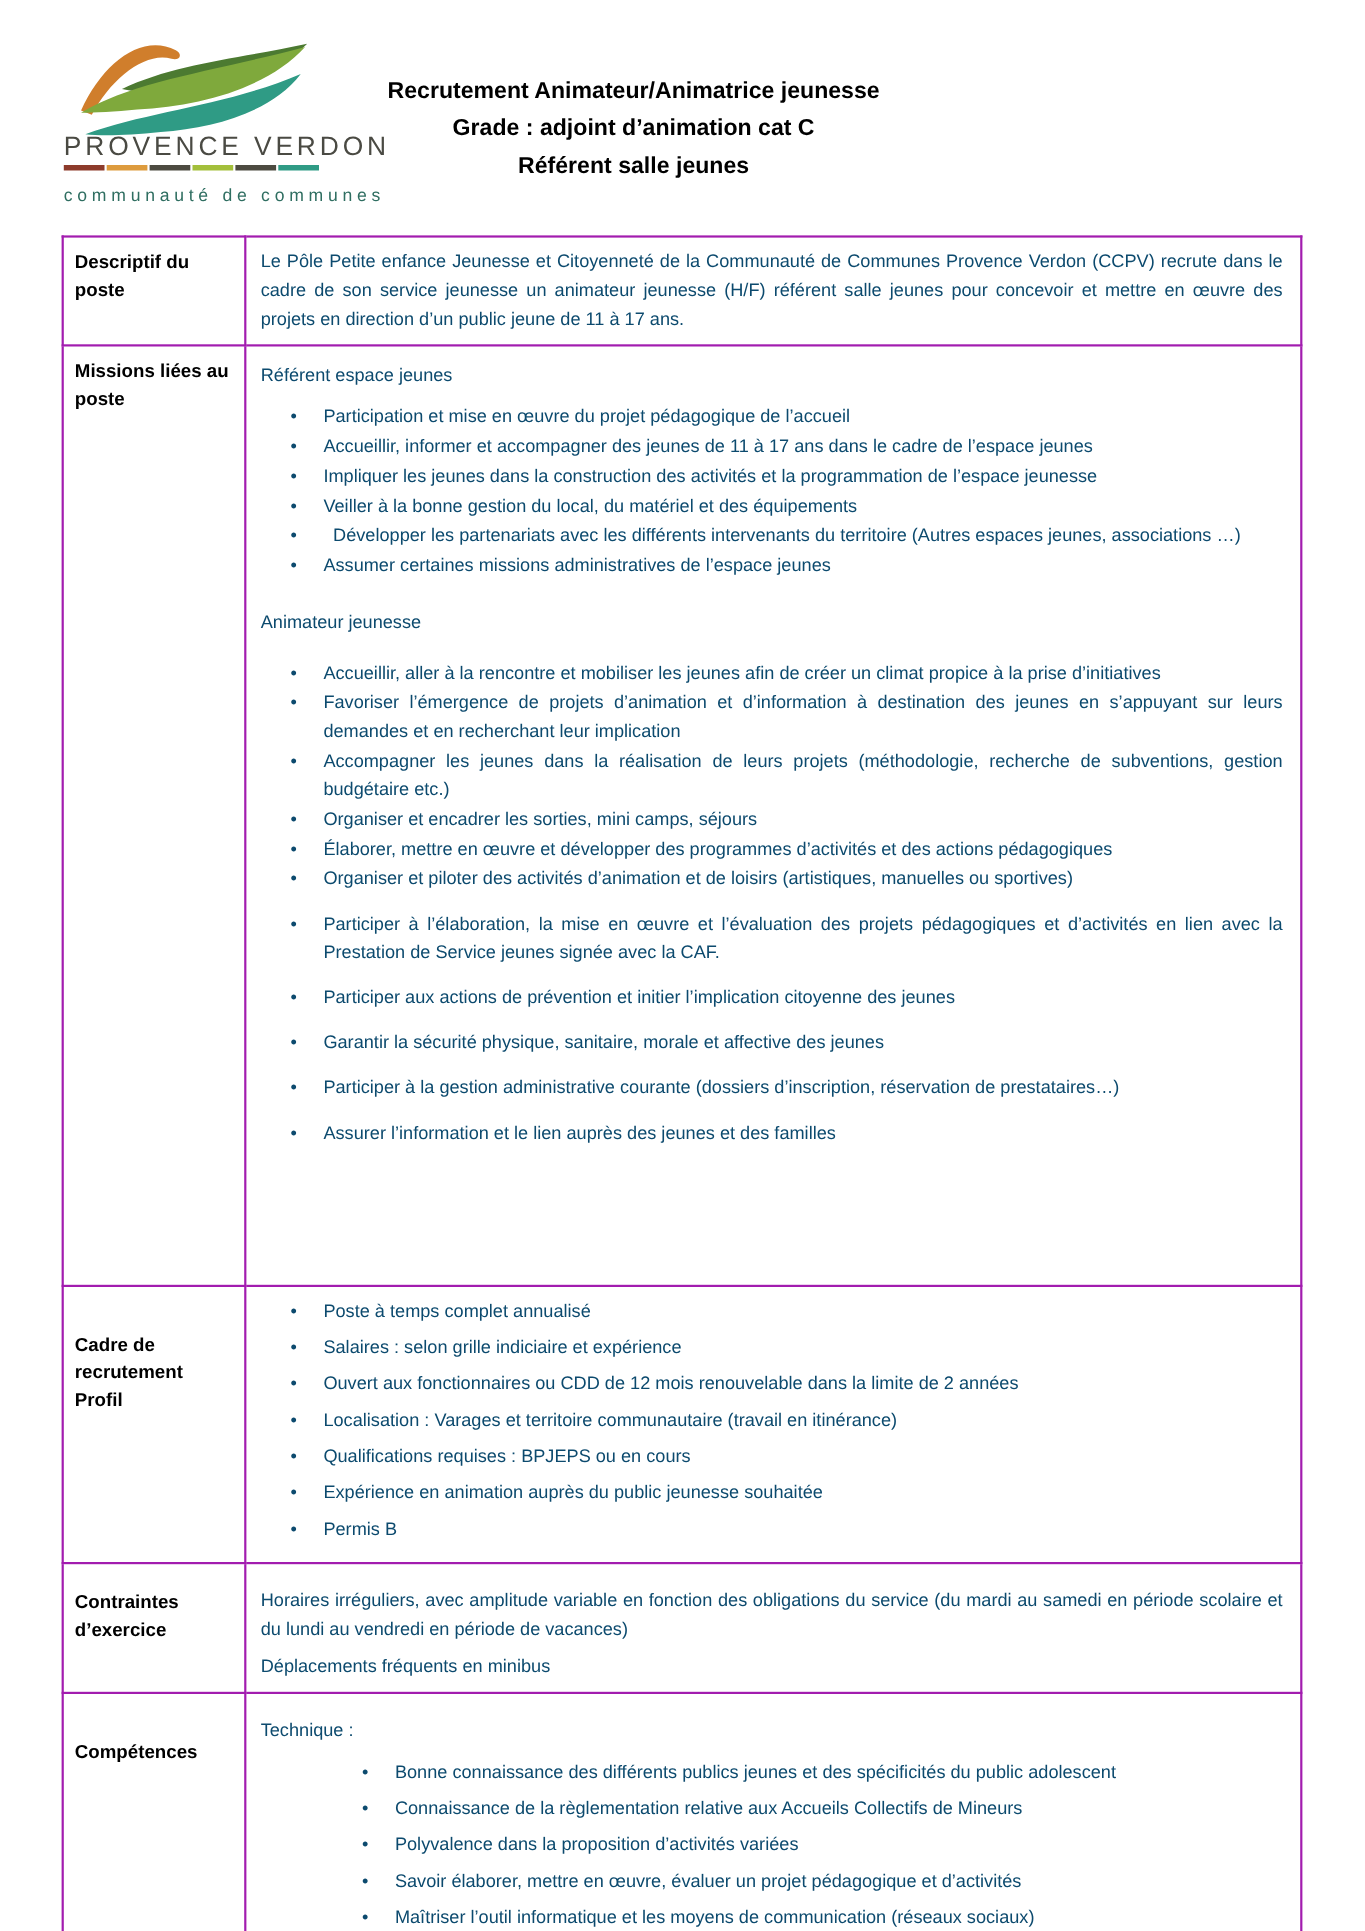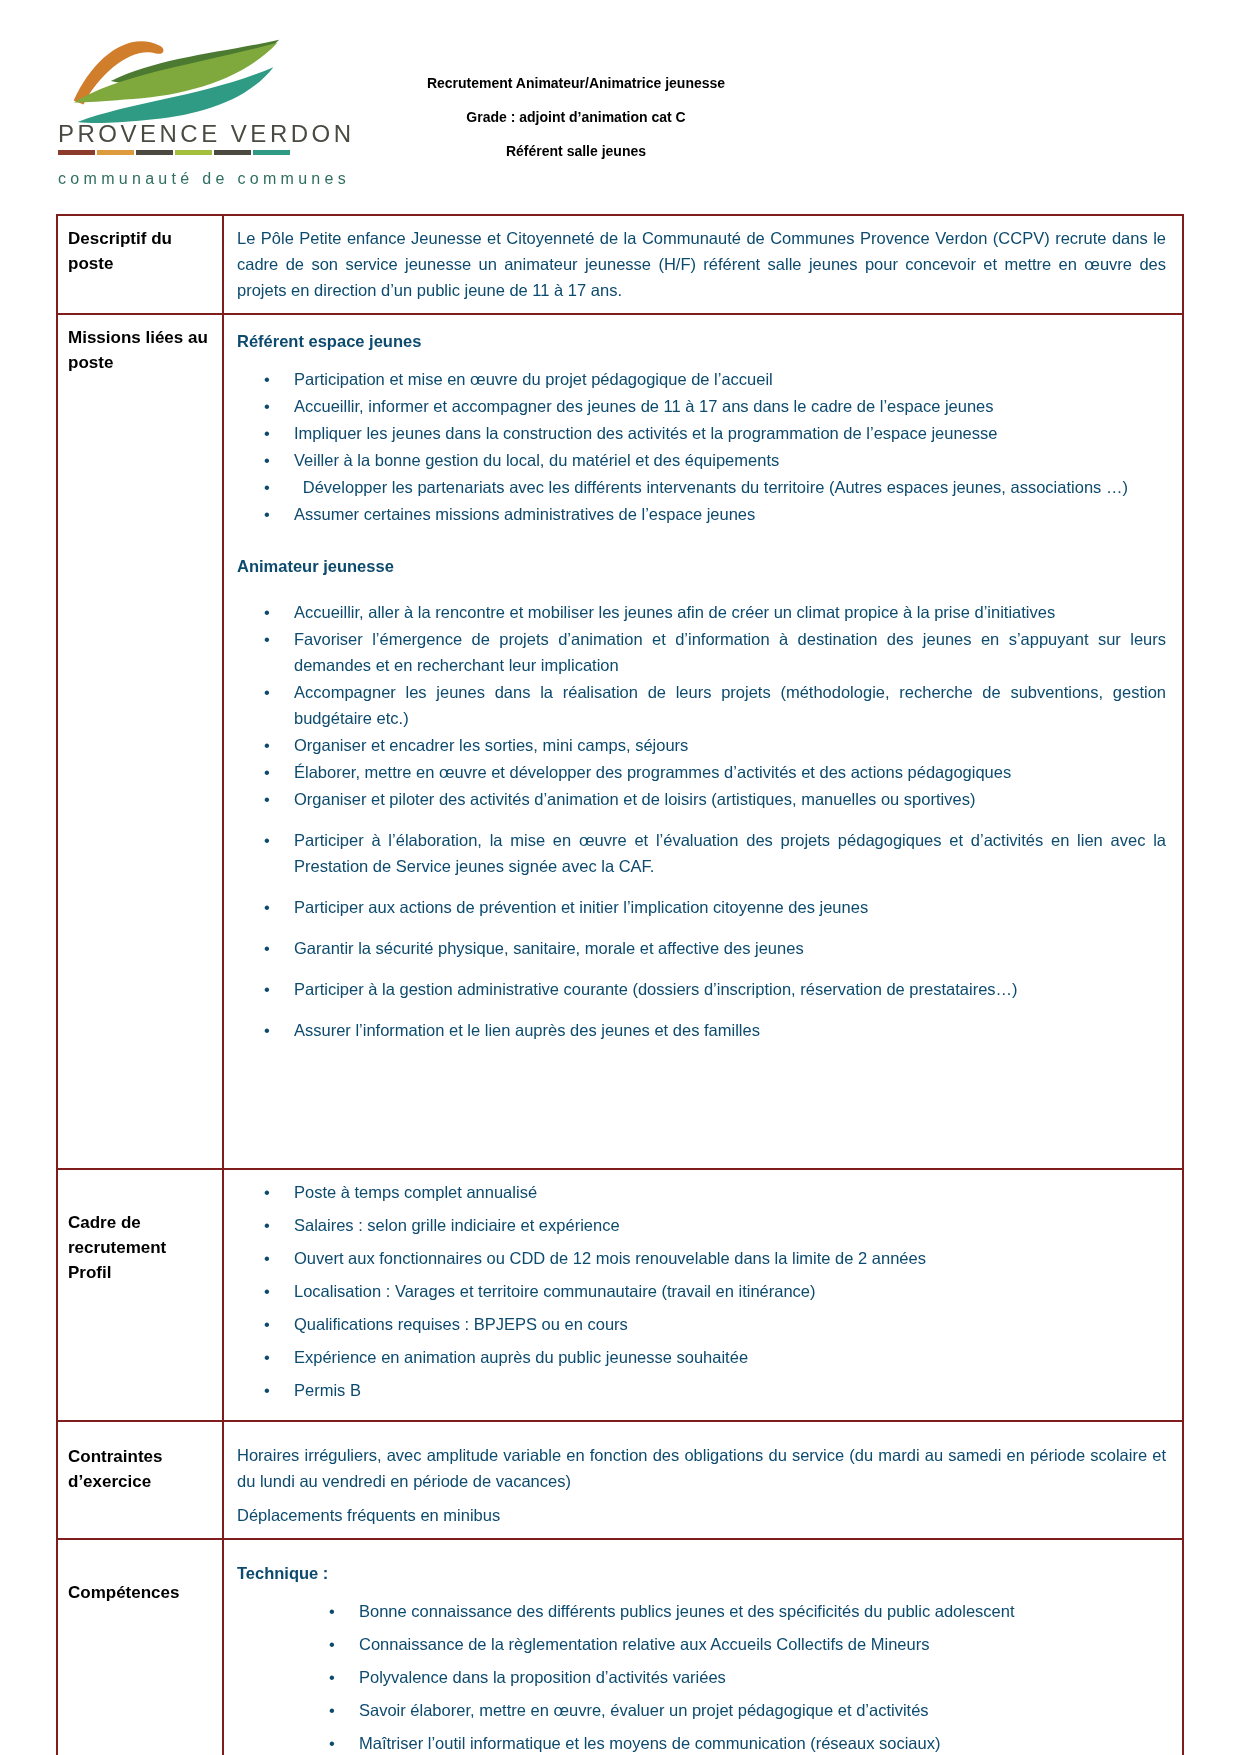--- a/index.html
+++ b/index.html
@@ -19,48 +19,48 @@
     white-space:nowrap; margin-top:-14px;
   }
   .logo-underline { display:flex; gap:2px; width:232px; height:5px; margin-top:2px; }
   .useg { flex:1; height:5px; }
   .logo-sub {
     font-size:16px; letter-spacing:4.3px; color:#2f6e61;
     white-space:nowrap; margin-top:15px;
   }
   .title-block {
     position:absolute; left:0; top:52px; width:1040px;
-    text-align:center; font-weight:bold; font-size:14px; line-height:34px; color:#000;
+    text-align:center; font-weight:bold; font-size:21px; line-height:34px; color:#000;
   }
 
   
   table.job-table {
     border-collapse:collapse; width:1128px; table-layout:fixed;
     margin-top:4px;
   }
-  .job-table td { border:2px solid #7f1d1d; vertical-align:top; }
+  .job-table td { border:2px solid #a21caf; vertical-align:top; }
   td.label-cell {
     width:144px; font-weight:bold; font-size:17px; line-height:25px;
     padding:10px 10px 10px 10px; color:#000;
   }
   td.content-cell {
     font-size:16.5px; line-height:26px; padding:9px 16px 10px 13px; color:#0c4a6e;
   }
   tr.r-descriptif { height:94px; }
   tr.r-missions   { height:855px; }
   tr.r-cadre      { height:228px; }
   tr.r-contraintes{ height:113px; }
   tr.r-competences{ height:229px; }
   tr.r-cadre td.label-cell, tr.r-competences td.label-cell { padding-top:40px; }
   tr.r-contraintes td.label-cell { padding-top:22px; }
   tr.r-contraintes td.content-cell { padding-top:20px; }
   tr.r-competences td.content-cell { padding-top:16px; }
 
   
-  .blk-heading { font-weight:bold; margin:4px 0 12px 0; }
+  .blk-heading { font-weight:normal; margin:4px 0 12px 0; }
   .blk-heading.gap-top { margin-top:26px; margin-bottom:20px; }
   .blk-para { text-align:justify; margin:0 0 8px 0; }
   .blk-para:last-child { margin-bottom:0; }
   .blk-list { margin:0 0 2px 0; }
   .li { position:relative; padding-left:57px; text-align:justify; }
   .li .dot { position:absolute; left:27px; top:0; }
   .li.flat { padding-left:0; }
   .li.flat .dot { position:static; margin-left:27px; margin-right:33px; }
   .gap-tight  .li { margin:1px 0; }
   .gap-slight .li { margin:0 0 7px 0; }

